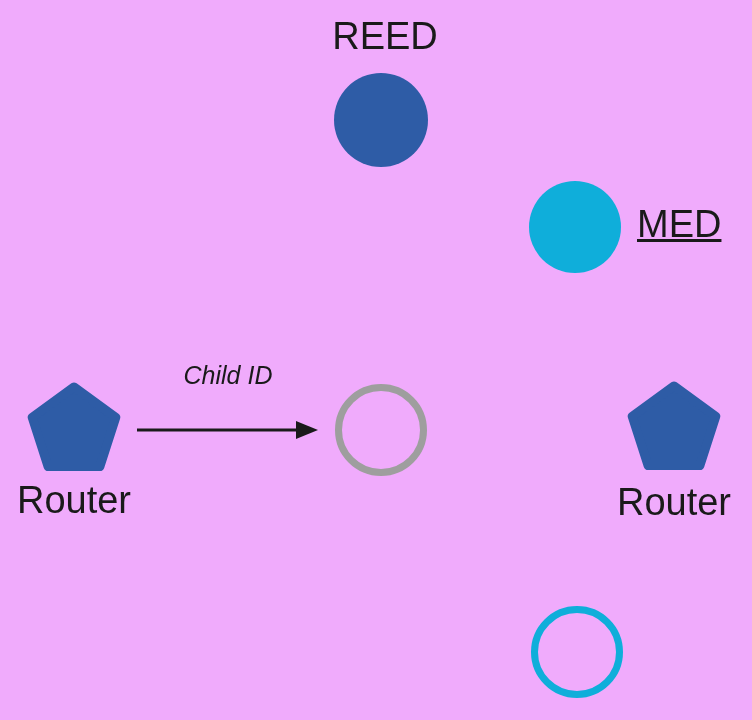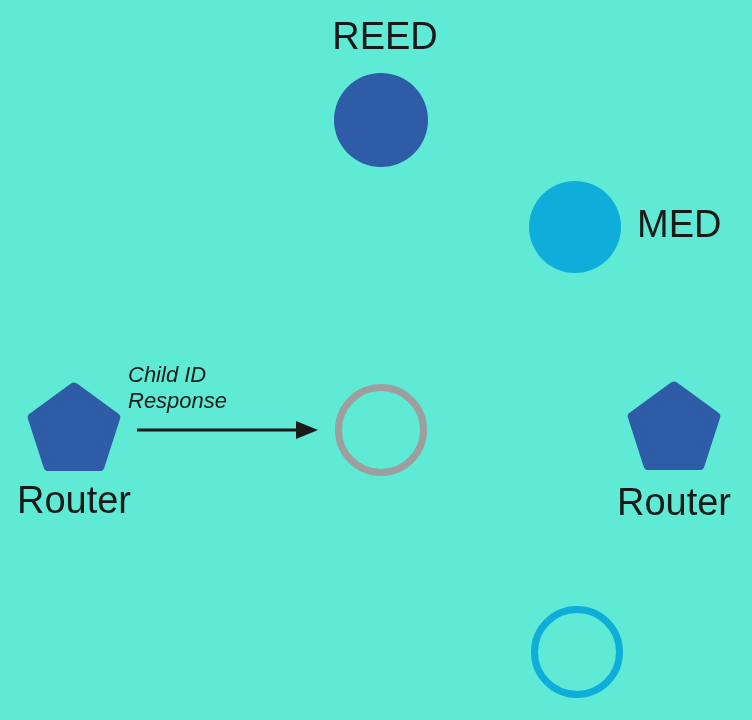--- a/index.html
+++ b/index.html
@@ -7,67 +7,67 @@
     --cyan:#0FAEDA;
     --gray:#9E9E9E;
     --ink:#1A1A1A;
   }
   *{margin:0;padding:0;box-sizing:border-box;}
   html,body{background:#ffffff;}
   .canvas{
     position:relative;
     width:752px;
     height:720px;
-    background:#5eead4;
+    background:#f0abfc;
     overflow:hidden;
     font-family:"Liberation Sans", sans-serif;
     color:var(--ink);
   }
   .abs{position:absolute;}
   .node-label{
     font-size:38px;
     line-height:1.1;
     color:var(--ink);
     white-space:nowrap;
   }
   .center-text{text-align:center;}
   .circle{
     border-radius:50%;
   }
   .circle.filled-blue{background:var(--primary-blue);}
   .circle.filled-cyan{background:var(--cyan);}
   .circle.outline-gray{border:7px solid var(--gray);background:transparent;}
   .circle.outline-cyan{border:7px solid var(--cyan);background:transparent;}
   .arrow-caption{
-    font-size:22px;
+    font-size:25px;
     line-height:26px;
     font-style:italic;
+    text-align:center;
     color:var(--ink);
     white-space:nowrap;
   }
 </style>
 </head>
 <body>
 
 <div class="canvas">
 
   <div class="abs node-label center-text" style="left:305px;top:16px;width:160px;">REED</div>
   <div class="abs circle filled-blue" style="left:334px;top:73px;width:94px;height:94px;"></div>
 
   <div class="abs circle filled-cyan" style="left:529px;top:181px;width:92px;height:92px;"></div>
-  <div class="abs node-label" style="left:637px;top:204px;">MED</div>
+  <div class="abs node-label" style="left:637px;top:204px;text-decoration:underline;">MED</div>
 
   <svg class="abs" style="left:20px;top:379px;" width="108" height="96" viewBox="0 0 108 96">
     <polygon points="54,8 95.8,38.4 79.9,87.6 28.1,87.6 12.2,38.4" stroke-width="9" stroke-linejoin="round" fill="#2E5CA6" stroke="#2E5CA6"></polygon>
   </svg>
   <div class="abs node-label center-text" style="left:-6px;top:480px;width:160px;">Router</div>
 
   <div class="abs arrow-caption" style="left:128px;top:362px;width:200px;">
     <div>Child ID</div>
-    <div>Response</div>
   </div>
 
   <svg class="abs" style="left:128px;top:414px;" width="200" height="32" viewBox="0 0 200 32">
     <line x1="9" y1="16" x2="168" y2="16" stroke="#1A1A1A" stroke-width="3"></line>
     <polygon points="168,7 190,16 168,25" fill="#1A1A1A"></polygon>
   </svg>
 
   <div class="abs circle outline-gray" style="left:335px;top:384px;width:92px;height:92px;"></div>
 
   <svg class="abs" style="left:620px;top:378px;" width="108" height="96" viewBox="0 0 108 96">

